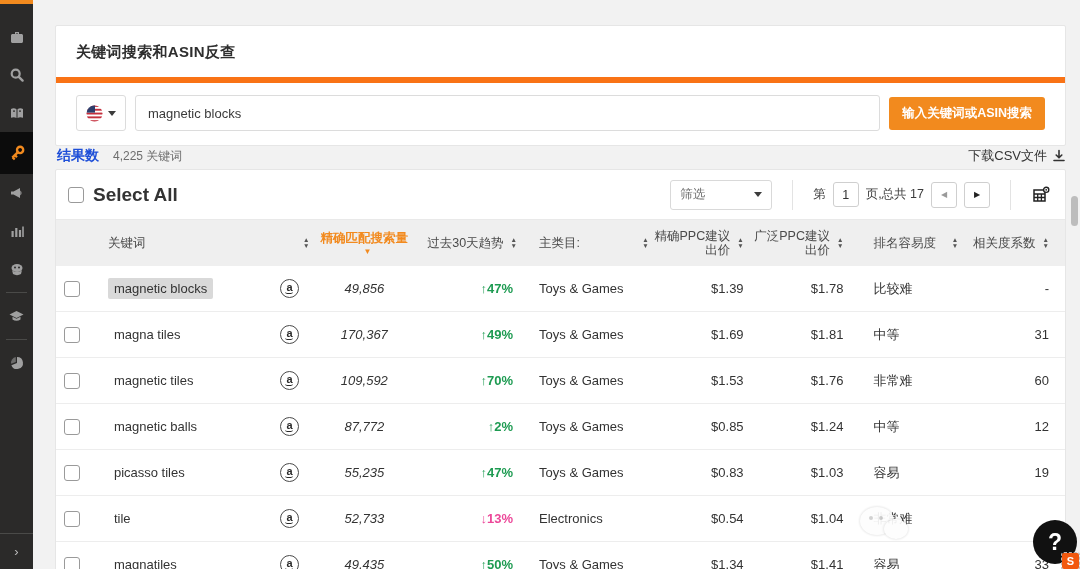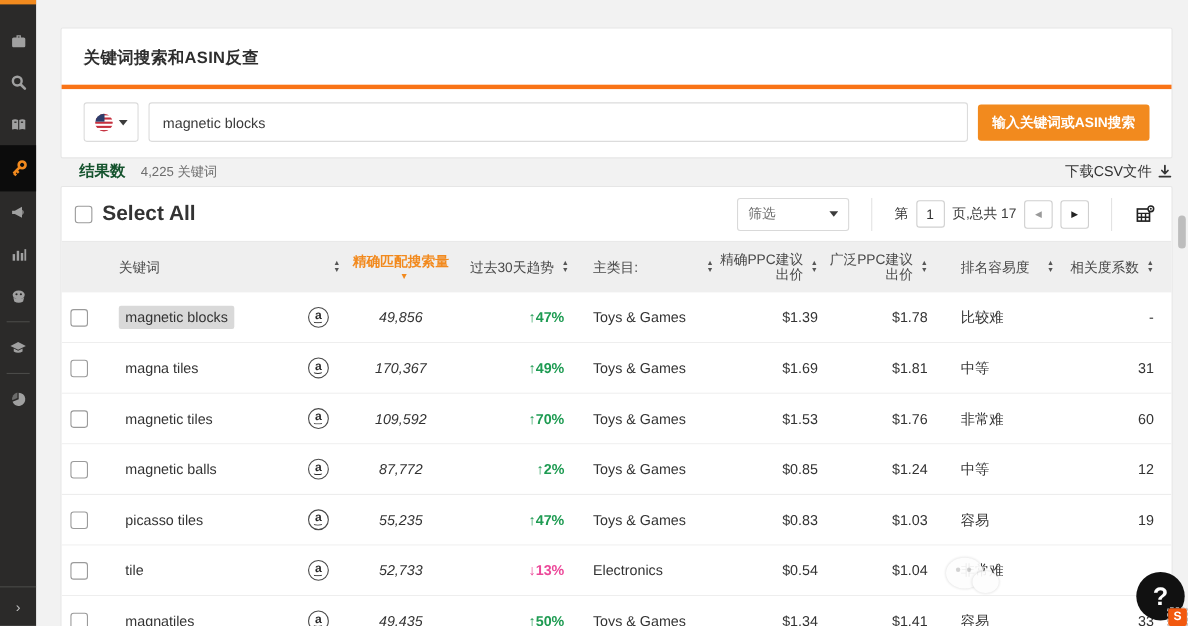--- a/index.html
+++ b/index.html
@@ -16,37 +16,37 @@
   .sb-item.active { background:#0c0c0c; height:42px; }
   .sb-item svg { display:block; }
   .sb-div { width:21px; height:1px; background:#4a4a48; margin:4px 0; }
   .sb-bottom { margin-top:auto; margin-bottom:10px; width:33px; border-top:1px solid #4a4a48;
     padding-top:10px; display:flex; justify-content:center; color:#bdbdbd; font-size:13px; }
 
   
   .main { position:absolute; left:33px; top:0; width:1047px; height:569px; background:#f2f2f2; }
   .card { background:#fff; border:1px solid #e6e6e6; border-radius:2px; }
   .card1 { position:absolute; left:22px; top:25px; width:1011px; }
-  .card1-title { padding:17px 20px 15px 20px; border-bottom:4px solid #f97316;
+  .card1-title { padding:17px 20px 15px 20px; border-bottom:6px solid #f97316;
     font-size:15px; font-weight:bold; color:#2e2e2e; letter-spacing:.3px; }
   .search-row { display:flex; align-items:center; gap:9px; padding:12px 20px 14px 20px; }
   .flag-box { width:50px; height:36px; border:1px solid #dcdcdc; border-radius:3px;
     display:flex; align-items:center; justify-content:center; gap:5px; background:#fff; cursor:pointer; }
   .caret { width:0; height:0; border-left:4px solid transparent; border-right:4px solid transparent;
     border-top:5px solid #3c3c3c; }
   .kw-input { flex:1; height:36px; border:1px solid #dcdcdc; border-radius:3px;
     font-size:13px; color:#3a3a3a; padding:0 12px; outline:none;
     font-family:"Liberation Sans","DejaVu Sans",sans-serif; }
   .search-btn { height:33px; padding:0 13px; background:#f28a1e; border:none; border-radius:3px;
     color:#fff; font-size:12.5px; font-weight:bold; cursor:pointer; white-space:nowrap;
     font-family:"Liberation Sans","DejaVu Sans",sans-serif; }
 
   .results-row { position:absolute; left:22px; top:144px; width:1011px; height:24px;
     display:flex; align-items:center; }
-  .results-label { font-size:14px; font-weight:bold; color:#14532d; margin-left:17px; }
+  .results-label { font-size:14px; font-weight:bold; color:#1d4ed8; margin-left:2px; }
   .results-count { font-size:12px; color:#6e6e6e; margin-left:14px; }
   .csv { margin-left:auto; display:flex; align-items:center; gap:5px; font-size:13px; color:#333;
     cursor:pointer; }
 
   .card2 { position:absolute; left:22px; top:169px; width:1011px; height:420px; overflow:hidden; }
 
   .toolbar { height:50px; display:flex; align-items:center; padding:0 14px 0 12px;
     border-bottom:1px solid #e9e9e9; }
   .selall { display:flex; align-items:center; gap:9px; }
   .cb { width:16px; height:16px; border:1.6px solid #9a9a9a; border-radius:3px; background:#fff; cursor:pointer; }

